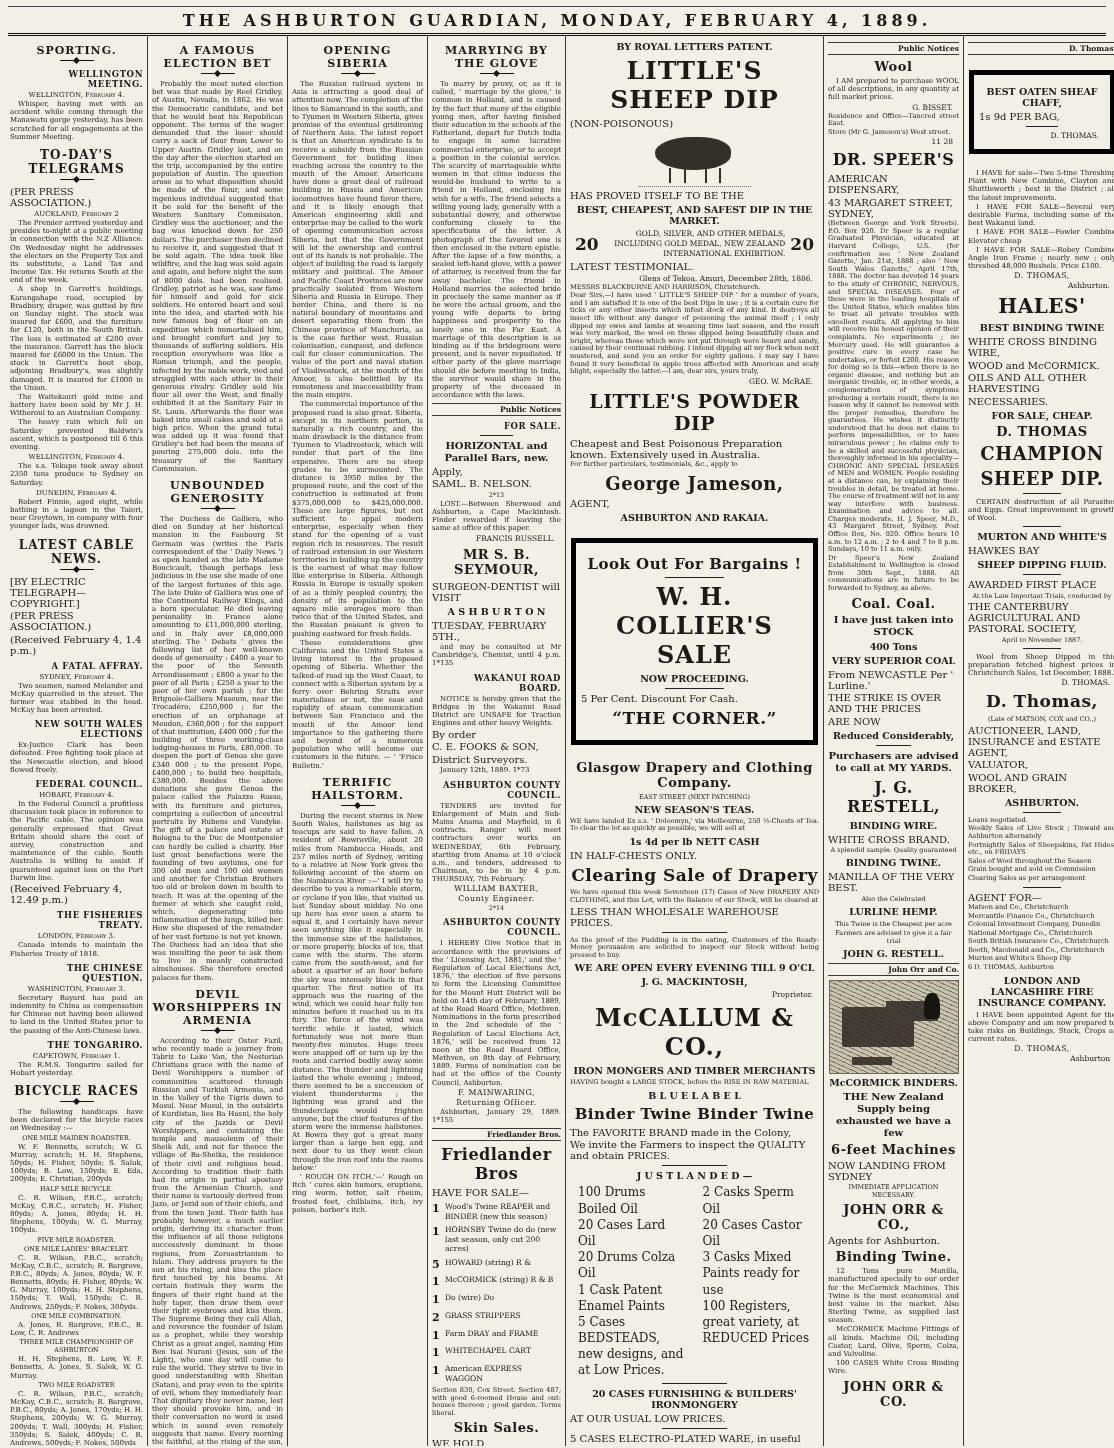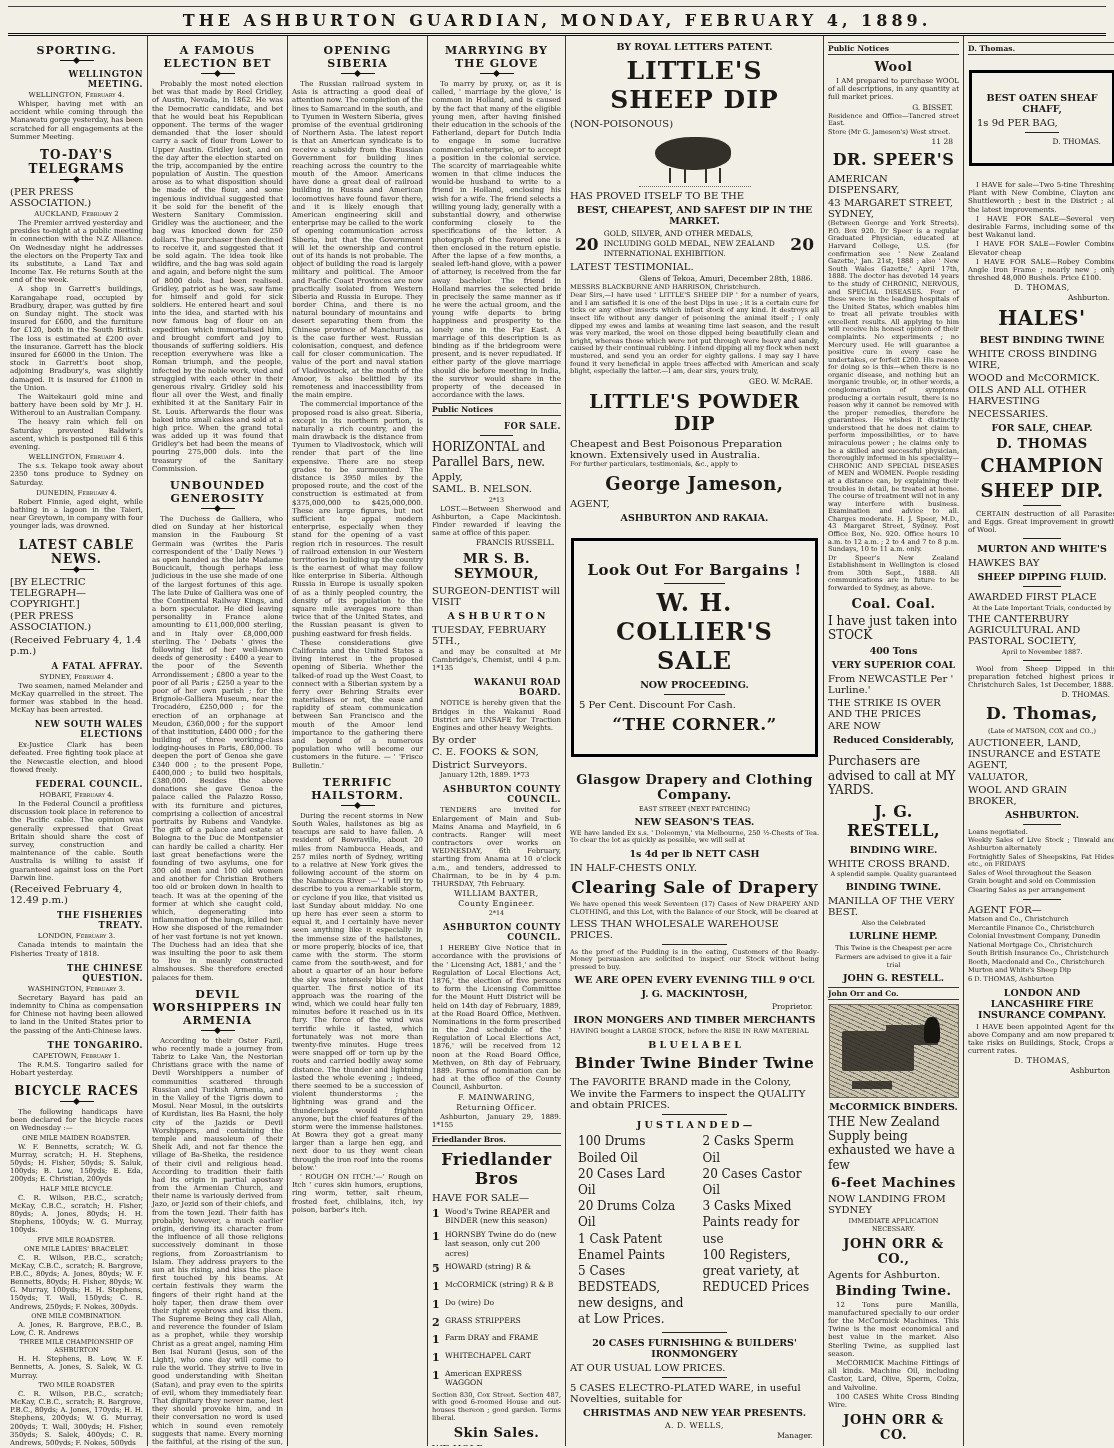--- a/index.html
+++ b/index.html
@@ -9,46 +9,46 @@
             text-align:center;font-weight:bold;font-size:16px;letter-spacing:4px;padding:4px 0 3px 0;}
   #cols{display:flex;align-items:stretch;height:1410px;margin:0 4px 0 6px;}
   .col{box-sizing:border-box;border-right:1px solid #3a3833;padding:2px 4px;overflow:hidden;}
   .col:last-child{border-right:none;}
   
   .b-h1{font-weight:bold;font-size:12px;text-align:center;letter-spacing:1px;margin:7px 0 2px;}
   .b-h2{font-weight:bold;font-size:11px;text-align:center;letter-spacing:1px;margin:6px 0 3px;}
   .b-h3{font-weight:bold;font-size:8.5px;text-align:right;letter-spacing:.6px;margin:5px 0 2px;}
   .b-p{font-size:7px;line-height:1.17;text-align:justify;text-indent:8px;margin:1px 0;}
   .b-psm{font-size:6.6px;line-height:1.15;text-align:justify;margin:1px 0;}
-  .b-pc{font-size:12px;line-height:1.2;text-align:left;margin:1px 0;}
+  .b-pc{font-size:10px;line-height:1.2;text-align:center;margin:1px 0;font-weight:bold;}
   .b-dateline{font-size:7px;text-align:center;margin:2px 0 0;font-variant:small-caps;}
   .b-center{font-size:10px;text-align:left;margin:1.5px 0;}
   .b-centersm{font-size:6.4px;text-align:center;margin:1px 0;}
   .b-centerlg{font-size:9.5px;font-weight:bold;text-align:center;margin:3px 0;}
-  .b-label{font-size:7.5px;font-weight:bold;text-align:left;border-top:1px solid #3a3833;border-bottom:1px solid #3a3833;
+  .b-label{font-size:7.5px;font-weight:bold;text-align:right;border-top:1px solid #3a3833;border-bottom:1px solid #3a3833;
            padding:1px 0;margin:4px 0;}
   .b-right{font-size:7.5px;text-align:right;margin:1px 6px 1px 0;}
   .b-sig{font-size:7.8px;text-align:center;margin:1px 0;letter-spacing:.5px;}
   .b-dxl{font-weight:bold;font-size:26px;text-align:center;margin:4px 0;letter-spacing:1px;}
   .b-dlg{font-weight:bold;font-size:17px;text-align:center;margin:4px 0;letter-spacing:.5px;}
   .b-dmd{font-weight:bold;font-size:13px;text-align:center;margin:3px 0;letter-spacing:.5px;}
   .b-orn{width:34px;border-top:1.5px solid #111;margin:3px auto;position:relative;height:3px;}
   .b-orn:after{content:"";position:absolute;left:14px;top:-3px;width:5px;height:5px;background:#111;transform:rotate(45deg);}
   .b-rule{width:26%;border-top:1px solid #222;margin:4px auto;}
   .b-row{display:flex;gap:6px;margin-top:6px;}
-  .b-box{border:3px solid #000000;padding:16px 5px;margin:15px 1px;flex:1;}
+  .b-box{border:5px solid #000000;padding:8px 5px;margin:15px 1px;flex:1;}
   .b-list{margin:2px 0;}
   .b-li{display:flex;font-size:7.6px;line-height:1.25;margin:4px 0;}
   .b-ln{width:13px;font-weight:bold;font-size:11px;flex:none;}
   .b-lt{flex:1;}
   .b-twocol{display:flex;font-size:12px;line-height:1.35;}
   .b-twocol div{flex:1;padding:0 4px;}
   .b-medals{display:flex;align-items:center;margin:3px 0;}
   .b-medals .mn{font-size:17px;font-weight:bold;flex:none;padding:0 5px;}
-  .b-medals .mx{flex:1;font-size:7.5px;text-align:left;line-height:1.3;}
+  .b-medals .mx{flex:1;font-size:7.5px;text-align:right;line-height:1.3;}
   .b-img{margin:3px auto;position:relative;}
   .img-sheep{width:112px;height:54px;border-bottom:1px dotted #666;}
   .img-sheep:before{content:"";position:absolute;left:16px;top:5px;width:76px;height:33px;background:#33302a;
                     border-radius:48% 42% 46% 50%;box-shadow:56px 2px 0 -26px #33302a;}
   .img-sheep:after{content:"";position:absolute;left:30px;top:36px;width:2.5px;height:15px;background:#33302a;
                    box-shadow:15px 0 #33302a,36px 0 #33302a,50px 0 #33302a;}
   .img-binder{width:128px;height:92px;border:1px solid #6b6657;
               background:repeating-linear-gradient(24deg,#c9c2ac 0 3px,#7c7666 3px 4px);}
   .img-binder:before{content:"";position:absolute;left:12px;top:26px;width:72px;height:40px;background:#2c2922;opacity:.85;
                      border-radius:2px;box-shadow:34px -16px 0 -10px #2c2922,-6px 34px 0 -16px #2c2922;}
@@ -265,20 +265,21 @@
         <div class="b-centerlg">1s  4d  per  lb  NETT  CASH</div>
         <div class="b-center">IN  HALF-CHESTS  ONLY.</div>
         <div class="b-dlg" style="font-size: 17px;">Clearing  Sale  of  Drapery</div>
         <div class="b-psm">We have opened this week Seventeen (17) Cases of New DRAPERY AND CLOTHING, and this Lot, with the Balance of our Stock, will be cleared at</div>
         <div class="b-center">LESS THAN WHOLESALE WAREHOUSE PRICES.</div>
         <div class="b-rule"></div>
         <div class="b-psm">As the proof of the Pudding is in the eating, Customers of the Ready-Money persuasion are solicited to inspect our Stock without being pressed to buy.</div>
         <div class="b-centerlg">WE ARE OPEN EVERY EVENING TILL 9 O'CL</div>
         <div class="b-centerlg">J. G. MACKINTOSH,</div>
         <div class="b-right">Proprietor.</div>
+        <div class="b-dxl" style="font-size: 24px;">McCALLUM  &amp;  CO.,</div>
         <div class="b-centerlg">IRON  MONGERS  AND  TIMBER  MERCHANTS</div>
         <div class="b-psm">HAVING bought a LARGE STOCK, before the RISE IN RAW MATERIAL</div>
         <div class="b-centerlg">B L U E   L A B E L</div>
         <div class="b-dlg" style="font-size: 15px;">Binder Twine        Binder Twine</div>
         <div class="b-center">The FAVORITE BRAND made in the Colony,</div>
         <div class="b-center">We invite the Farmers to inspect the QUALITY and obtain PRICES.</div>
         <div class="b-rule"></div>
         <div class="b-centerlg">J U S T   L A N D E D —</div>
         <div class="b-twocol">
           <div>

